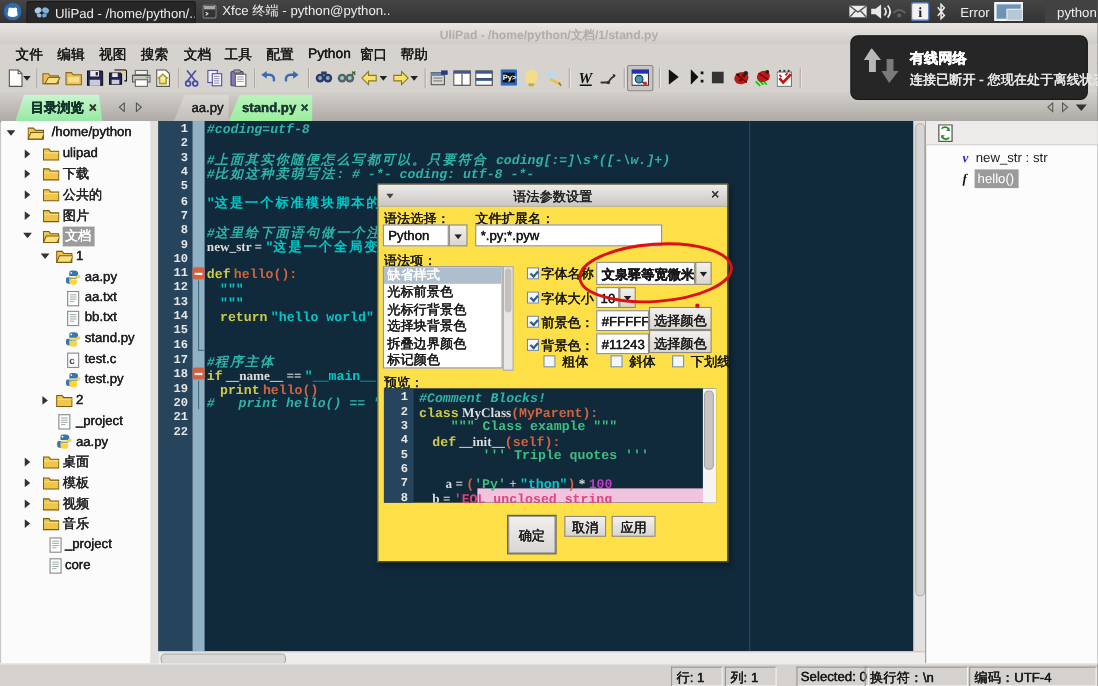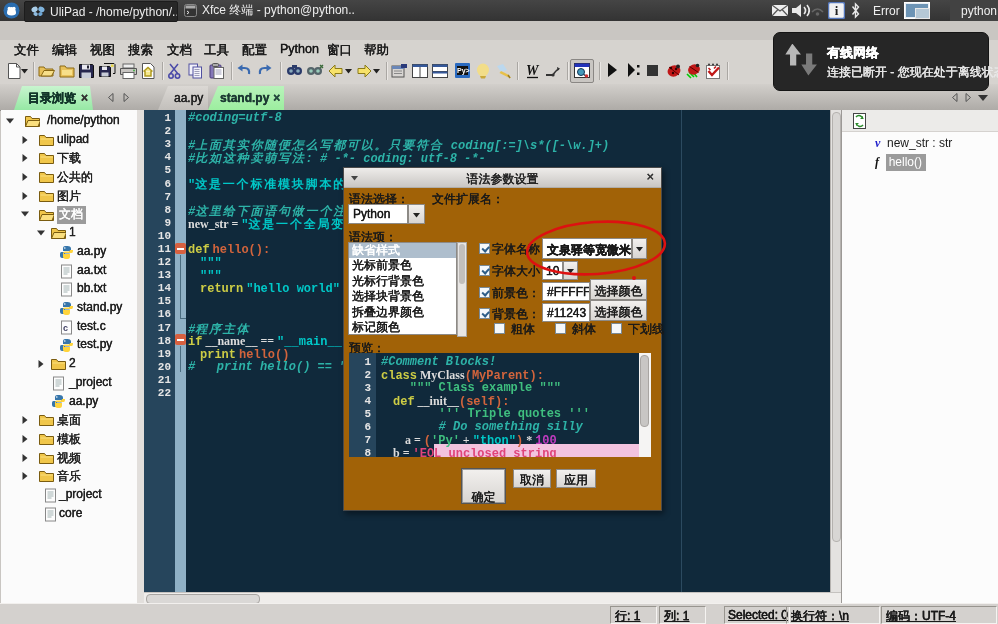--- a/index.html
+++ b/index.html
@@ -41,23 +41,23 @@
 .nu{color:#c03cc0;}
 .er{color:#e0447a;}
 #vscroll{position:absolute;left:830px;top:110px;width:11px;height:482px;background:#e4e2e0;border-left:1px solid #b5b2af;}
 #vthumb{position:absolute;left:1px;top:2px;width:9px;height:430px;background:#d8d6d4;border:1px solid #b5b2af;border-radius:4px;box-sizing:border-box;}
 #hscroll{position:absolute;left:144px;top:592px;width:697px;height:11px;background:#efedeb;border-top:1px solid #c5c2bf;}
 #hthumb{position:absolute;left:2px;top:1px;width:112px;height:8px;background:#dad8d6;border:1px solid #a8a5a2;border-radius:4px;}
 #rightpane{position:absolute;left:841px;top:110px;width:157px;height:493px;background:#fcfcfc;border-left:1px solid #9c9996;}
 #rptool{position:absolute;left:0;top:0;width:157px;height:21px;background:#ecebe9;border-bottom:1px solid #d5d2cf;}
 
 #statusbar{position:absolute;left:0;top:603px;width:998px;height:21px;background:#d4d1ce;border-top:1px solid #f2f0ee;font-size:12px;color:#1a1a1a;}
-.sfield{position:absolute;top:2px;height:15px;border:1px solid;border-color:#98958f #f5f3f1 #f5f3f1 #98958f;padding-top:1px;padding-left:4px;white-space:nowrap;overflow:hidden;text-decoration:underline;}
-
-#dialog{position:absolute;left:343px;top:167px;width:317px;height:342px;background:#a16207;border:1px solid #4a4a4a;box-shadow:2px 3px 6px rgba(0,0,0,.45);font-size:12px;color:#1a1a1a;}
+.sfield{position:absolute;top:2px;height:15px;border:1px solid;border-color:#98958f #f5f3f1 #f5f3f1 #98958f;padding-top:1px;padding-left:4px;white-space:nowrap;overflow:hidden;}
+
+#dialog{position:absolute;left:343px;top:167px;width:317px;height:342px;background:#fde047;border:1px solid #4a4a4a;box-shadow:2px 3px 6px rgba(0,0,0,.45);font-size:12px;color:#1a1a1a;}
 #dtitle{position:absolute;left:0;top:0;width:100%;height:19px;background:linear-gradient(#eeecea,#c9c6c3);border-bottom:1px solid #b0ada9;}
 .dlabel{position:absolute;white-space:nowrap;}
 .tfield{position:absolute;background:#fff;border:1px solid #8d8a86;box-sizing:border-box;font-size:12px;padding:2px 0 0 4px;white-space:nowrap;overflow:hidden;}
 .dbtn{position:absolute;background:linear-gradient(#f2f0ee,#d8d5d2);border:1px solid #8d8a86;box-sizing:border-box;text-align:center;font-size:12px;}
 .cb{position:absolute;width:11px;height:11px;background:#f5f8fa;border:1px solid #7a8a96;box-sizing:border-box;}
 .cb.ck:after{content:"";position:absolute;left:1.5px;top:2px;width:5px;height:2.5px;border-left:2px solid #2d5d88;border-bottom:2px solid #2d5d88;transform:rotate(-48deg);}
 
 #notif{position:absolute;left:773px;top:32px;width:214px;height:57px;background:#262626;border:1px solid #151515;border-radius:7px;color:#fff;}
 #menubar span,.dlabel,.sfield,#notif .abs,.tab,#dtitle div,#treepane span,.tfield,.dbtn{text-shadow:0 0 .6px currentColor;-webkit-text-stroke:.3px currentColor;}
 
@@ -109,20 +109,23 @@
         <path d="M2.5 4.5 L8.5 12 L5.5 15 L5.5 2 L8.5 5 L2.5 12.5" stroke="#e8e8e8" stroke-width="1.4" fill="none"></path>
       </svg>
  <div class="abs" style="left:873px;top:4px;font-size:12px;color:#f0f0f0">Error</div>
  <div class="abs" style="left:904px;top:2px;width:26px;height:17px;background:#e8eef4;border:1px solid #fff;box-sizing:border-box">
   <div class="abs" style="left:1px;top:1px;width:22px;height:13px;background:#6d94b5"></div>
   <div class="abs" style="left:10px;top:5px;width:13px;height:9px;background:#b5c8d6;border:1px solid #e8e8e8"></div>
  </div>
  <div class="abs" style="left:950px;top:0;width:48px;height:21px;background:#424242"></div>
  <div class="abs" style="left:961px;top:4px;font-size:12px;color:#f0f0f0">python</div>
 </div>
+<div id="titlebar">
+      <div id="wtitle">UliPad - /home/python/文档/1/stand.py</div>
+    </div>
 <div id="menubar">
 <span style="left:14px">文件</span>
       <span style="left:52px">编辑</span>
       <span style="left:90px">视图</span>
       <span style="left:128px">搜索</span>
       <span style="left:167px">文档</span>
       <span style="left:204px">工具</span>
       <span style="left:242px">配置</span>
       <span style="left:280px">Python</span>
       <span style="left:327px">窗口</span>
@@ -565,20 +568,21 @@
  <div class="abs" style="right:7px;top:1px;font-size:13px;color:#333">×</div>
 </div>
 <div class="dlabel" style="left:5px;top:23px">语法选择：</div>
 <div class="dlabel" style="left:88px;top:23px">文件扩展名：</div>
 <div class="tfield" style="left:4px;top:36px;width:60px;height:20px">Python</div>
 <div class="dbtn" style="left:64px;top:36px;width:17px;height:20px">
         <svg style="margin:8px auto 0" width="8" height="5">
           <path d="M0 0 h7 l-3.5 4.5z" fill="#222"></path>
         </svg>
       </div>
+<div class="tfield" style="left:88px;top:36px;width:170px;height:20px">*.py;*.pyw</div>
 <div class="dlabel" style="left:5px;top:61px">语法项：</div>
 <div class="tfield" style="left:4px;top:74px;width:109px;height:93px;padding:0;line-height:15.4px">
  <div style="background:#aebecd;color:#fff;padding-left:3px">缺省样式</div>
  <div style="padding-left:3px">光标前景色</div>
  <div style="padding-left:3px">光标行背景色</div>
  <div style="padding-left:3px">选择块背景色</div>
  <div style="padding-left:3px">拆叠边界颜色</div>
  <div style="padding-left:3px">标记颜色</div>
 </div>
 <div class="abs" style="left:113px;top:74px;width:8px;height:93px;background:#e8e6e4;border:1px solid #aaa7a3">
@@ -622,30 +626,29 @@
 <div class="cl" style="left:32px;top:2px"><span class="cm">#Comment Blocks!</span></div>
 <div class="ln" style="top:16px;width:22px">2</div>
 <div class="cl" style="left:32px;top:15px"><span class="kw">class</span><span class="id"> MyClass</span><span class="fn">(MyParent):</span></div>
 <div class="ln" style="top:29px;width:22px">3</div>
 <div class="cl" style="left:32px;top:28px"><span class="gs">    """ Class example """</span></div>
 <div class="ln" style="top:42px;width:22px">4</div>
 <div class="cl" style="left:32px;top:41px"><span class="id">    </span><span class="kw">def</span><span class="id"> __init__</span><span class="fn">(self):</span></div>
 <div class="ln" style="top:55px;width:22px">5</div>
 <div class="cl" style="left:32px;top:54px"><span class="gs">        ''' Triple quotes '''</span></div>
 <div class="ln" style="top:68px;width:22px">6</div>
-<div class="cl" style="left:32px;top:67px"><span class="cm">        # Do something silly</span></div>
 <div class="ln" style="top:81px;width:22px">7</div>
 <div class="cl" style="left:32px;top:80px"><span class="id">        a = </span><span class="fn">(</span><span class="gs">'Py'</span><span class="id"> + </span><span class="st">"thon"</span><span class="fn">)</span><span class="id"> * </span><span class="nu">100</span></div>
 <div class="ln" style="top:94px;width:22px">8</div>
 <div class="cl" style="left:32px;top:93px"><span class="id">    b = </span><span class="er">'EOL unclosed string</span></div>
  <div class="abs" style="left:290px;top:0;width:12px;height:104px;background:#f5f4f3">
           <div class="abs" style="left:1px;top:2px;width:9px;height:72px;background:#c8c6c4;border:1px solid #a8a5a2;border-radius:4px;box-sizing:border-box"></div>
         </div>
 </div>
-<div class="dbtn" style="left:117px;top:300px;width:45px;height:36px;border:1px solid #555;box-shadow:inset 0 0 0 1px #999;padding-top:20px">确定</div>
+<div class="dbtn" style="left:117px;top:300px;width:45px;height:36px;border:1px solid #555;box-shadow:inset 0 0 0 1px #999;padding-top:10px">确定</div>
 <div class="dbtn" style="left:169px;top:301px;width:38px;height:19px;padding-top:2px">取消</div>
 <div class="dbtn" style="left:212px;top:301px;width:40px;height:19px;padding-top:2px">应用</div>
 </div>
 <div id="notif">
  <svg class="abs" style="left:11px;top:11px" width="36" height="36">
         <path d="M3 16 h6 v14 h8 v-14 h6 L12 2 z" fill="#b8b8b8" transform="translate(-2,-2) scale(.78)"></path>
         <path d="M3 16 h6 v-14 h8 v14 h6 L12 30 z" fill="#7a7a7a" transform="translate(14,8) scale(.78)"></path>
       </svg>
  <div class="abs" style="left:53px;top:11px;font-size:13px;font-weight:bold">有线网络</div>
  <div class="abs" style="left:53px;top:31px;font-size:12px;color:#e8e8e8;white-space:nowrap">连接已断开 - 您现在处于离线状态</div>

